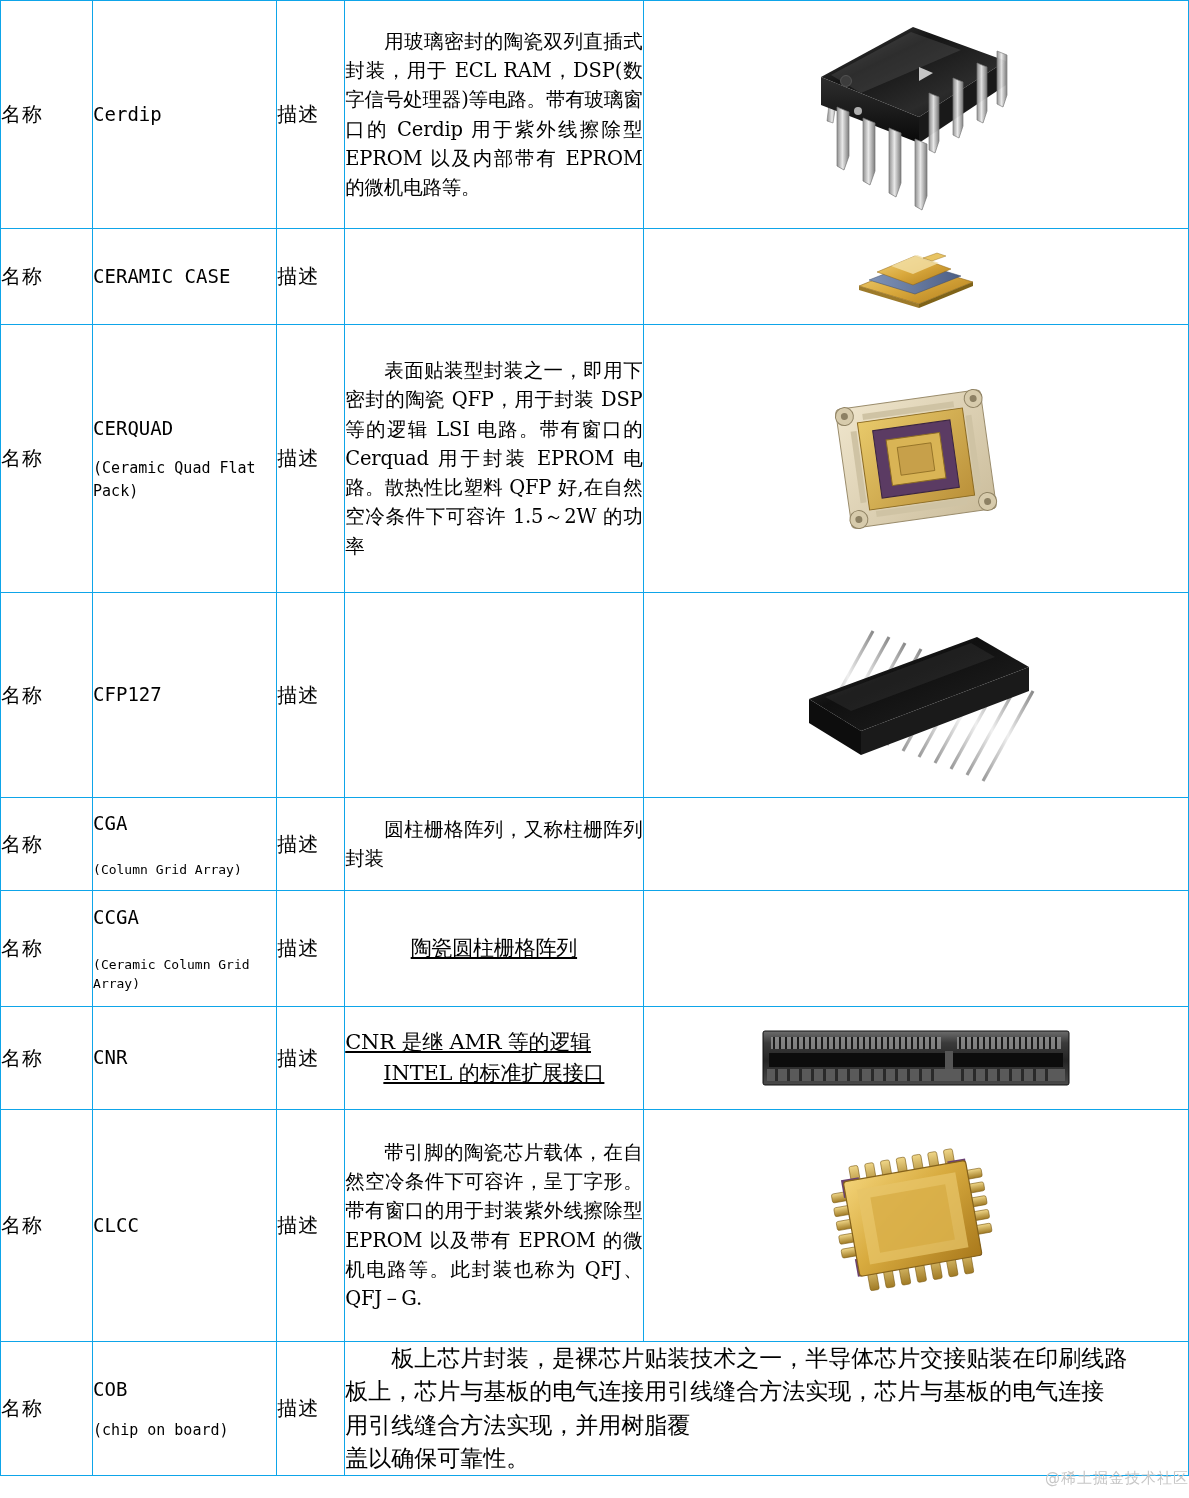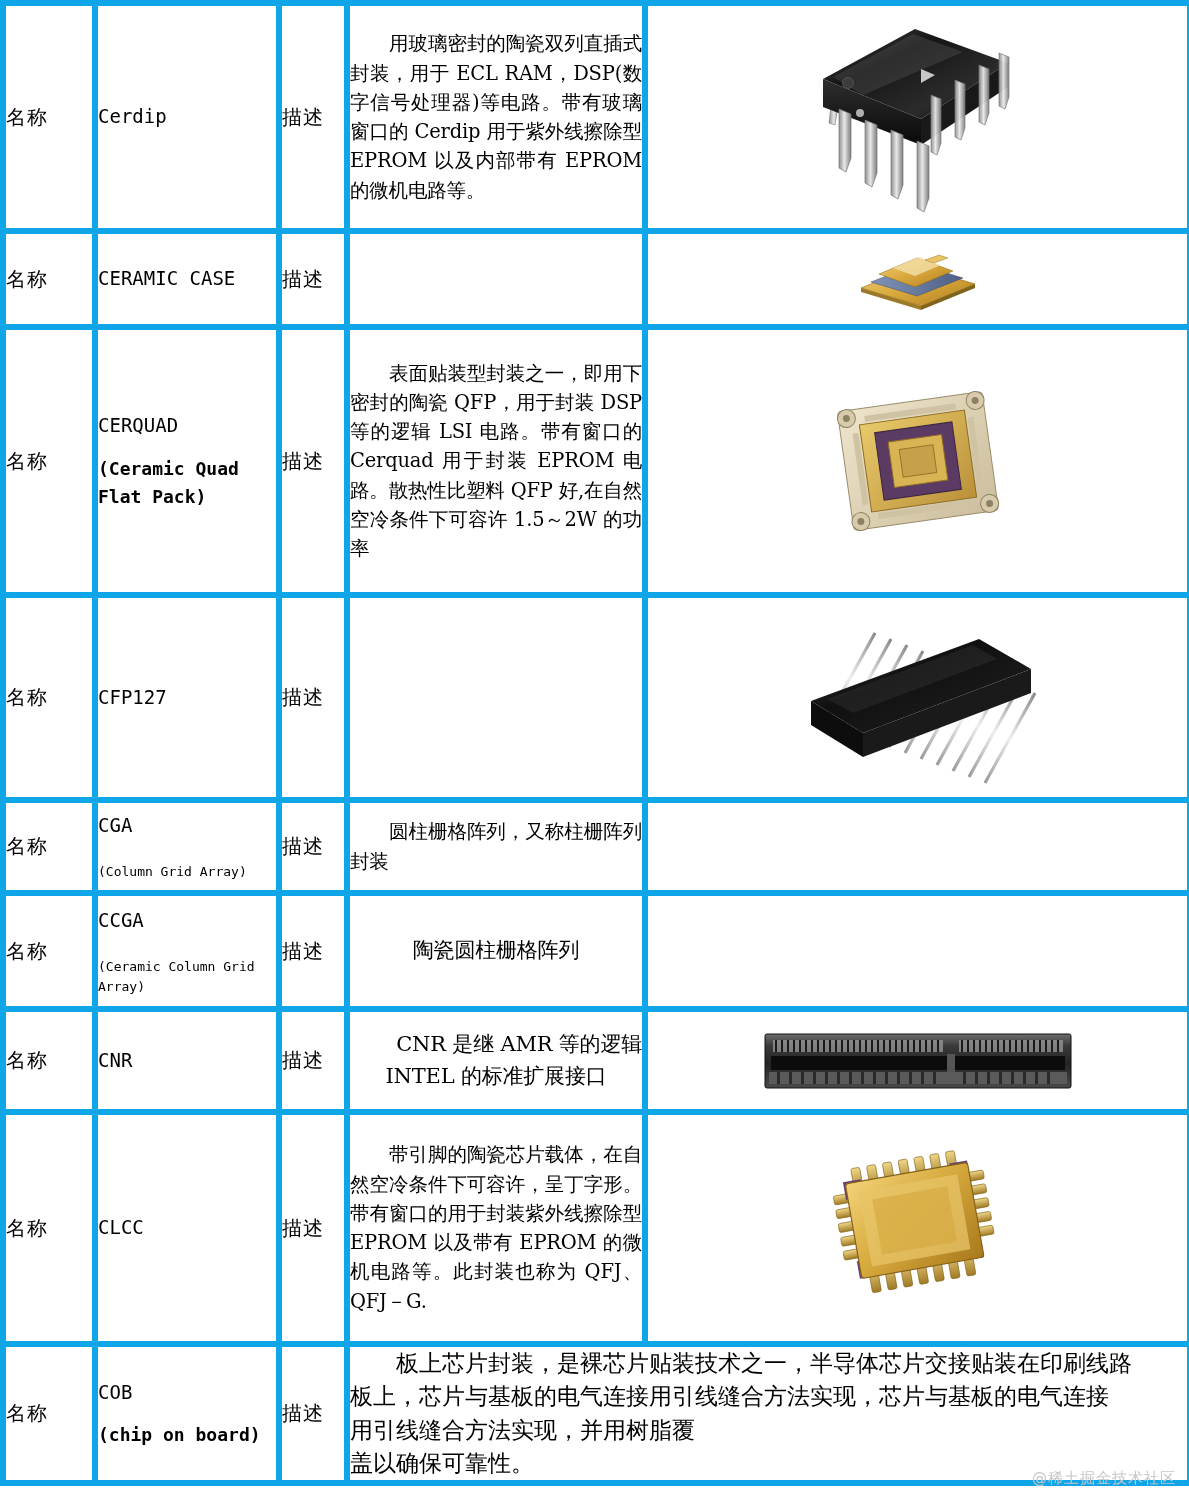--- a/index.html
+++ b/index.html
@@ -14,21 +14,21 @@
     color: #000;
     position: relative;
     overflow: hidden;
   }
   table.pkg-table {
     border-collapse: collapse;
     width: 1189px;
     table-layout: fixed;
   }
   table.pkg-table td {
-    border: 6px solid #0ea5e9;
+    border: 1px solid #0ea5e9;
     vertical-align: middle;
     padding: 0;
   }
   
   col.c-name  { width: 92px; }
   col.c-title { width: 184px; }
   col.c-desclbl { width: 68px; }
   col.c-desc  { width: 298px; }
   col.c-img   { width: 545px; }
 
@@ -45,64 +45,64 @@
   }
   .cell-title {
     text-align: left;
     font-family: "DejaVu Sans Mono", monospace;
     font-size: 19px;
     line-height: 1.55;
     padding: 6px 4px;
   }
   .cell-title .sub {
     display: block;
-    font-size: 18px;
+    font-size: 15px;
     margin-top: 14px;
-    font-weight: bold;
   }
   .cell-title .sub-small {
     display: block;
     font-family: "DejaVu Sans Mono", monospace;
     font-size: 13px;
     line-height: 1.5;
     margin-top: 22px;
   }
   .cell-desc {
     font-family: "DejaVu Serif", serif;
     font-size: 19.5px;
     line-height: 1.5;
     text-align: justify;
     text-align-last: left;
     padding: 6px 4px 6px 6px;
     letter-spacing: -0.2px;
   }
   .cell-desc.indent { text-indent: 2em; }
   .cell-desc.center {
-    text-align: right;
+    text-align: left;
     text-align-last: center;
     font-size: 21px;
+    text-decoration: underline;
   }
   .cell-img {
     text-align: center;
     vertical-align: middle;
   }
   .img-wrap {
     display: flex;
     align-items: center;
     justify-content: center;
     width: 100%;
   }
 
   
   .gfx { display: block; margin: 0 auto; }
 
   
   .watermark {
     position: absolute;
-    right: 13px;
+    right: 0;
     bottom: 10px;
     font-family: "DejaVu Sans", sans-serif;
     font-size: 15px;
     color: #c7c7c7;
     letter-spacing: 1px;
     pointer-events: none;
   }
   .row-cob-desc {
     font-family: "DejaVu Serif", serif;
     font-size: 23px;

